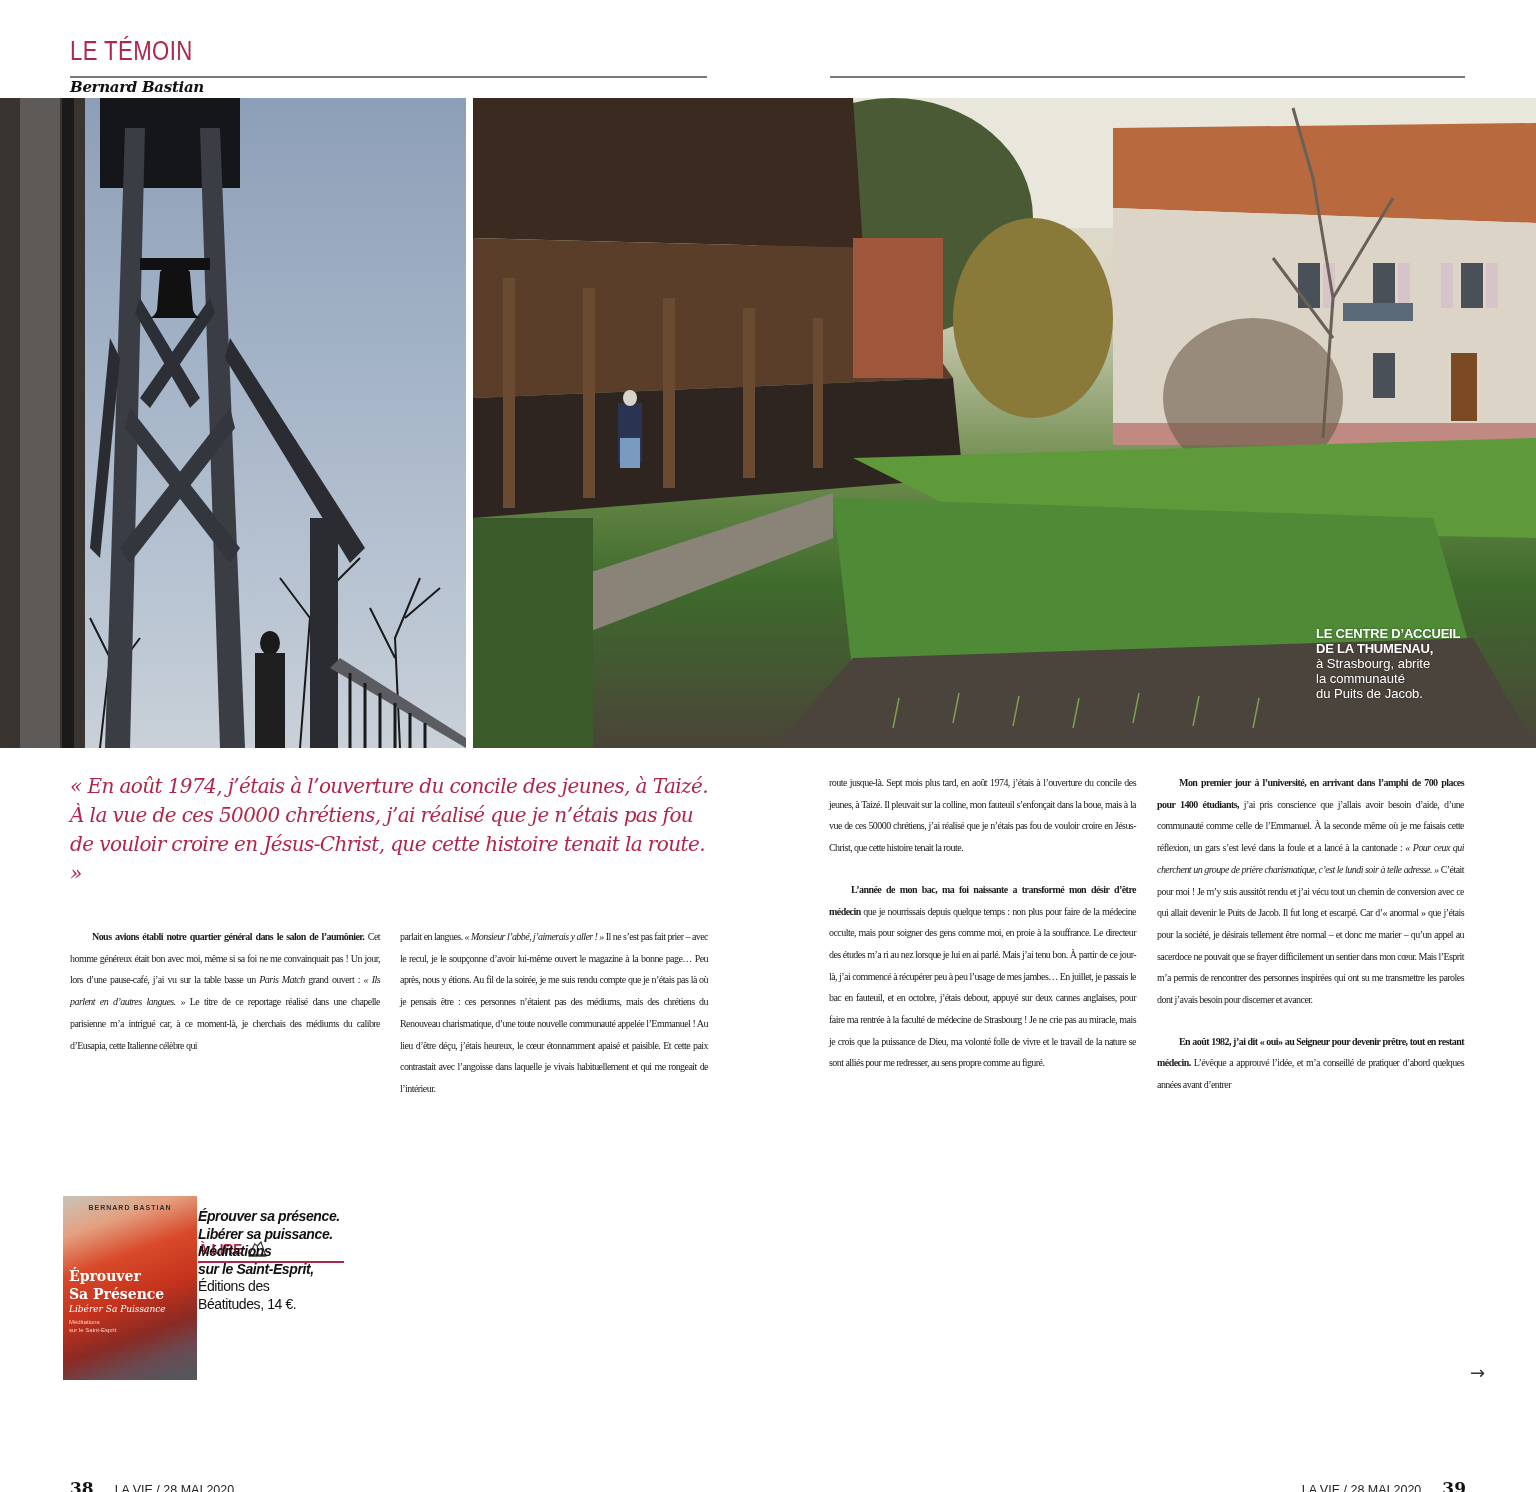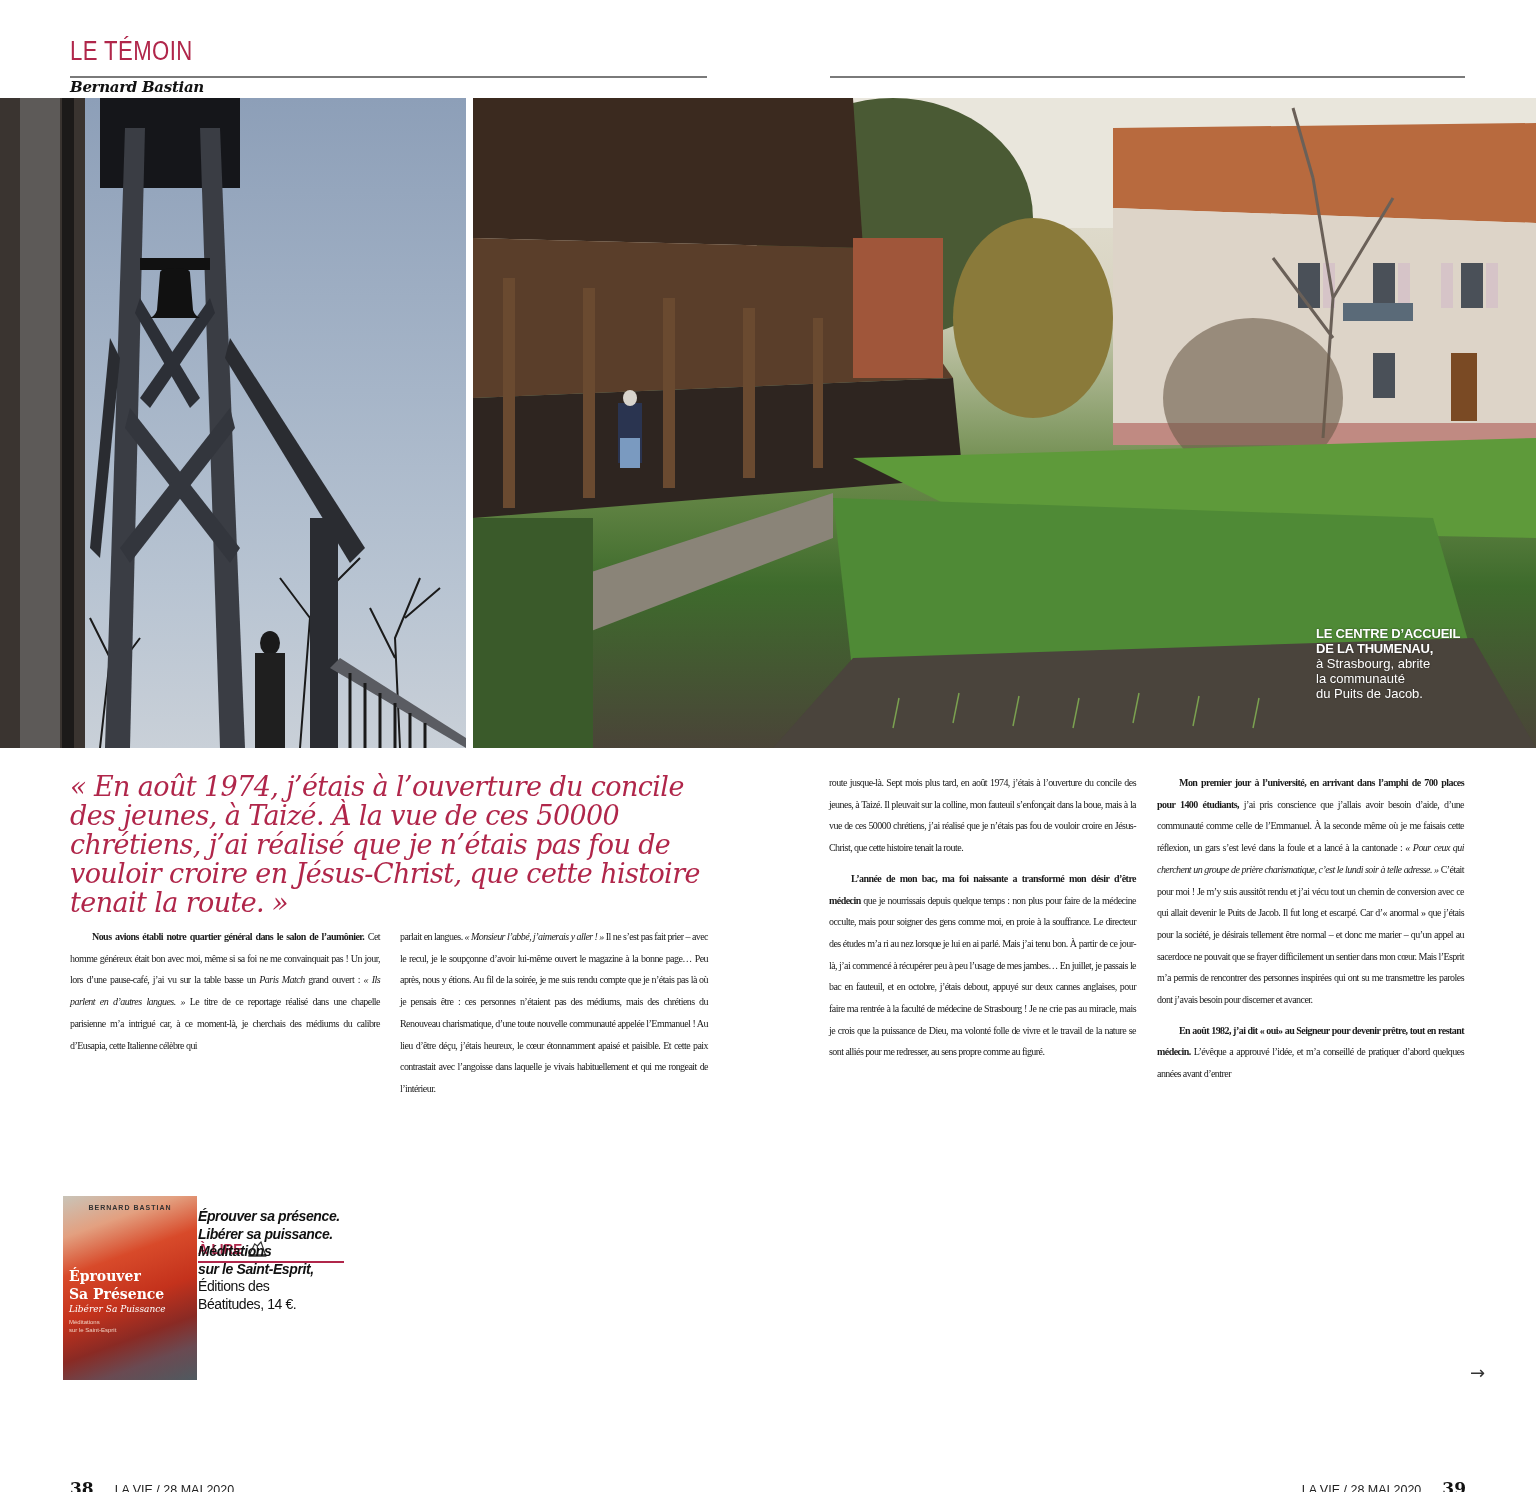--- a/index.html
+++ b/index.html
@@ -13,25 +13,25 @@
   .byline { position: absolute; left: 70px; top: 78px; font-family: "DejaVu Serif", serif; font-weight: bold; font-style: italic; font-size: 15px; color: #111; letter-spacing: -0.3px; }
 
   .photo { position: absolute; overflow: hidden; }
   .photo.bell { left: 0; top: 98px; width: 466px; height: 650px; background: linear-gradient(180deg, #8d9fb8 0%, #a6b5c8 45%, #b8c4d2 75%, #c9d0d8 100%); }
   .photo.garden { left: 473px; top: 98px; width: 1063px; height: 650px; background: linear-gradient(180deg, #e8e6dc 0%, #d9d4c2 30%, #6b8a4a 58%, #3e6b2c 75%, #4a4438 100%); }
   .photo svg { position: absolute; left: 0; top: 0; }
 
   .caption { position: absolute; left: 1316px; top: 626px; font-family: "Liberation Sans", sans-serif; font-size: 13px; line-height: 15px; color: #fff; text-shadow: 0 0 2px rgba(0,0,0,0.5); }
   .caption .cap-head { font-weight: bold; display: block; letter-spacing: -0.2px; }
 
-  .pullquote { position: absolute; left: 70px; top: 772px; width: 640px; font-family: "DejaVu Serif", serif; font-style: italic; font-size: 27px; line-height: 29px; color: #b0264a; letter-spacing: -0.6px; }
+  .pullquote { position: absolute; left: 70px; top: 772px; width: 640px; font-family: "DejaVu Serif", serif; font-style: italic; font-size: 20px; line-height: 29px; color: #b0264a; letter-spacing: -0.6px; }
 
   .col { position: absolute; font-family: Liberation Serif, serif; font-size: 10px; line-height: 21.7px; text-align: justify; color: #1a1a1a; letter-spacing: -0.55px; }
   .col p { margin: 0; }
-  .col p + p { margin-top: 9px; }
+  .col p + p { margin-top: 20px; }
   .col .lead { font-weight: bold; }
   .col .ind { text-indent: 22px; }
   .col em { font-style: italic; }
 
   .col1 { left: 70px; top: 926px; width: 310px; }
   .col2 { left: 400px; top: 926px; width: 308px; }
   .col3 { left: 829px; top: 772px; width: 307px; }
   .col4 { left: 1157px; top: 772px; width: 307px; }
 
   .book { position: absolute; left: 54px; top: 1196px; width: 134px; height: 184px; background: linear-gradient(160deg, #c9c4b8 0%, #e3a080 18%, #d84a2a 35%, #c4321c 55%, #8a2a24 72%, #6a4a52 85%, #4f5a60 100%); overflow: hidden; margin-left: 9px; }

